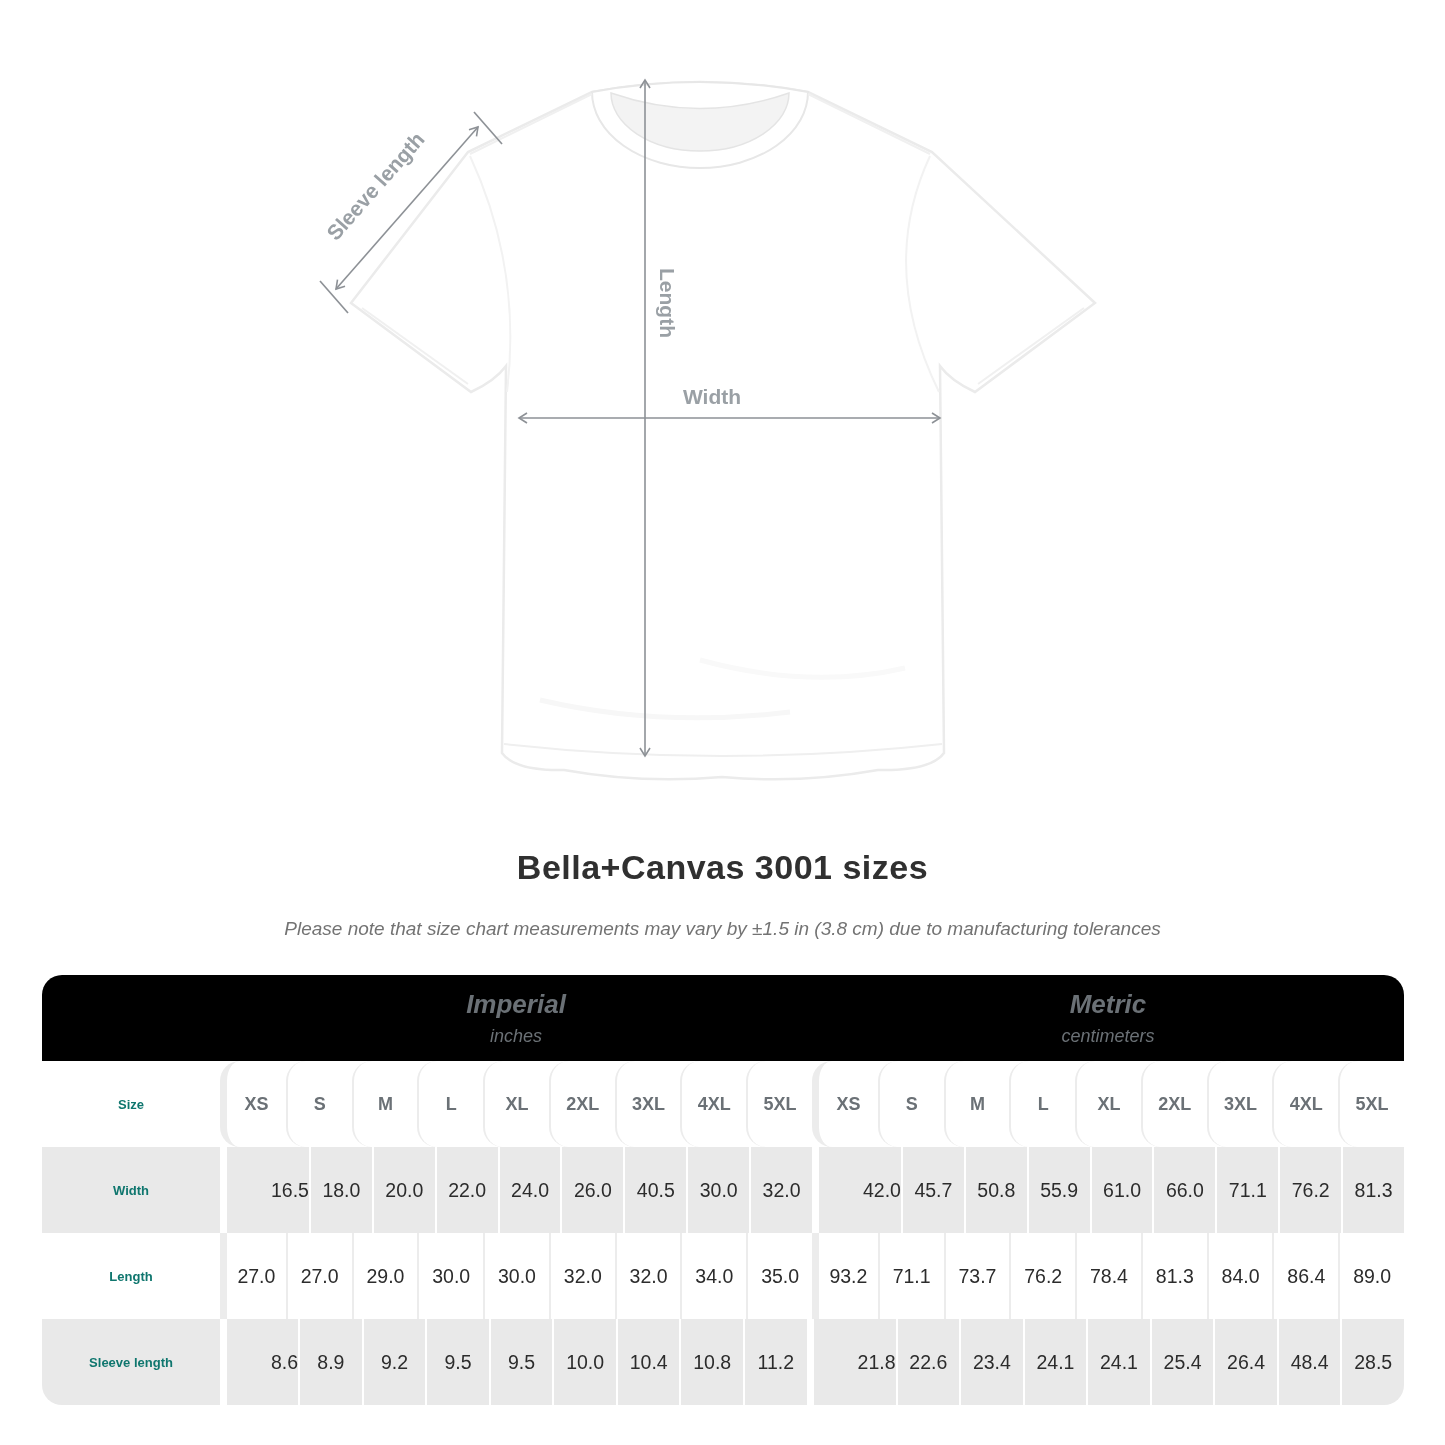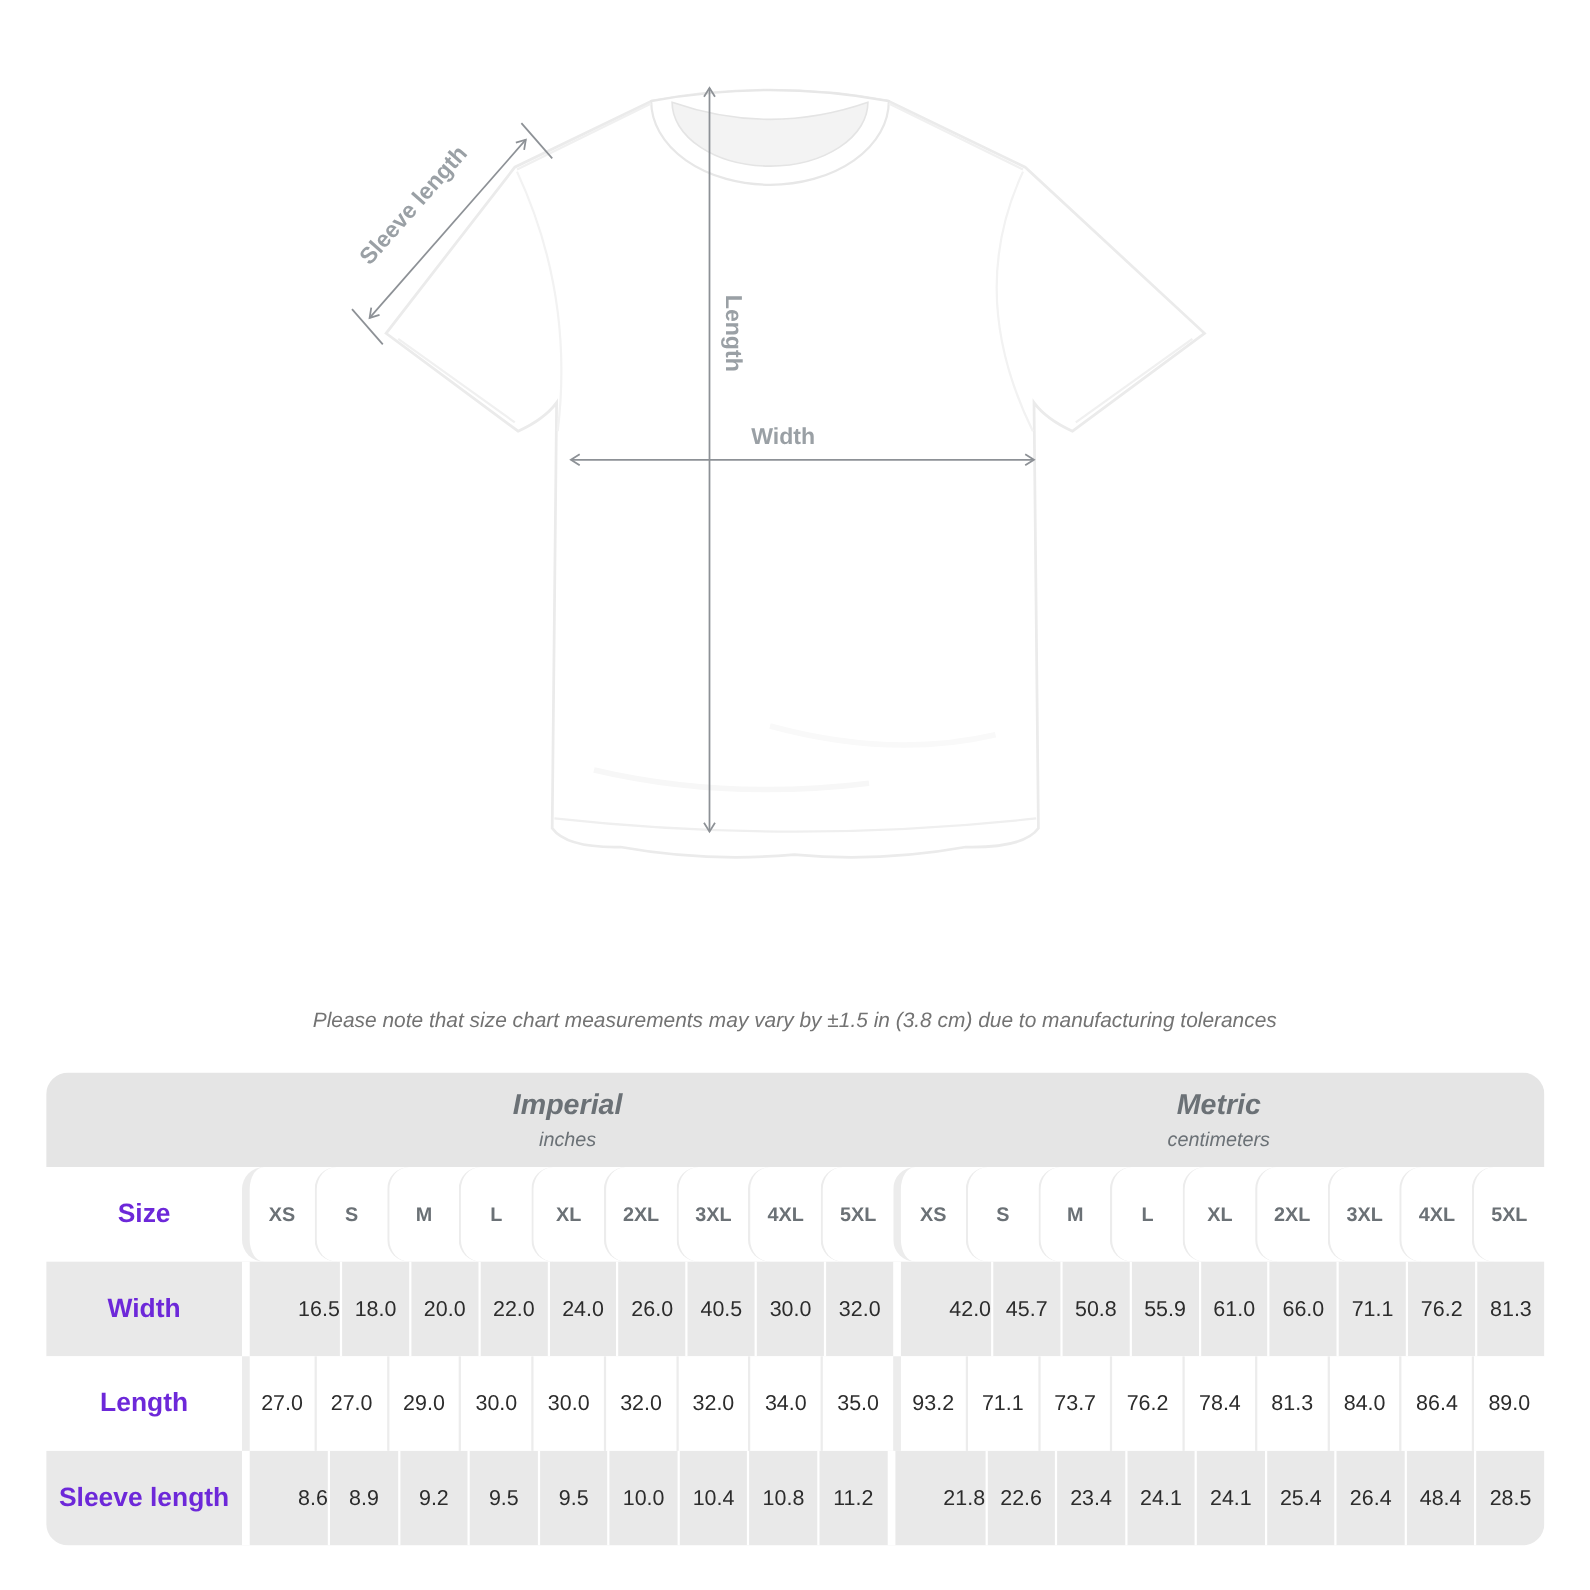--- a/index.html
+++ b/index.html
@@ -18,32 +18,32 @@
     position:absolute;top:918px;left:0;width:1445px;text-align:center;
     font-size:19px;font-style:italic;color:#737373;
   }
   
   .tbl{
     position:absolute;top:975px;left:42px;width:1362px;
     border-radius:20px;overflow:hidden;background:#fff;
   }
   .band{
     display:grid;grid-template-columns:178px repeat(18,1fr);
-    height:86px;background:#e5e5e5;
+    height:86px;background:#000000;
   }
   .band-group{display:flex;flex-direction:column;align-items:center;justify-content:center;gap:6px;}
   .band-group .g-name{font-size:26px;font-weight:bold;font-style:italic;color:#6b7176;}
   .band-group .g-unit{font-size:18px;font-style:italic;color:#6b7176;}
   .gspan-imp{grid-column:2 / span 9;}
   .gspan-met{grid-column:11 / span 9;}
   .row{display:grid;grid-template-columns:178px repeat(18,1fr);height:86px;}
   .row.white{background:#fff;}
   .row.gray{background:#e9e9e9;}
   .cell{display:flex;align-items:center;justify-content:center;}
-  .cell.label{font-size:24px;font-weight:bold;color:#6d28d9;}
+  .cell.label{font-size:13px;font-weight:bold;color:#0f766e;}
   .cell.head{font-size:18px;font-weight:bold;color:#6b7176;border-radius:20px;}
   .cell.val{font-size:19.5px;color:#2c2c2c;}
   .row.white .cell.sep{border-left:2px solid #ececec;}
   .row.gray  .cell.sep{border-left:2px solid #ffffff;}
   .row.white .cell.sep.wide{border-left-width:7px;}
   .row.gray  .cell.sep.wide{border-left-width:7px;padding-left:44px;}
 </style>
 </head>
 <body>
 
@@ -96,20 +96,21 @@
 
     <line x1="519" y1="418" x2="940" y2="418" stroke="#8d9196" stroke-width="1.6" marker-start="url(#ah)" marker-end="url(#ah)"></line>
     <text x="712" y="404" text-anchor="middle" font-size="21" font-weight="bold" fill="#9aa0a5">Width</text>
 
     <line x1="336" y1="289" x2="478" y2="127" stroke="#8d9196" stroke-width="1.6" marker-start="url(#ah)" marker-end="url(#ah)"></line>
     <line x1="474" y1="112" x2="502" y2="144" stroke="#8d9196" stroke-width="1.6"></line>
     <line x1="320" y1="281" x2="348" y2="313" stroke="#8d9196" stroke-width="1.6"></line>
     <text transform="translate(381,191) rotate(-48.6)" text-anchor="middle" font-size="21" font-weight="bold" fill="#9aa0a5">Sleeve length</text>
   </svg>
 
+  <div class="title">Bella+Canvas 3001 sizes</div>
   <div class="subtitle">Please note that size chart measurements may vary by ±1.5 in (3.8 cm) due to manufacturing tolerances</div>
 
   <div class="tbl">
     <div class="band">
       <div class="band-group gspan-imp">
         <div class="g-name">Imperial</div>
         <div class="g-unit">inches</div>
       </div>
       <div class="band-group gspan-met">
         <div class="g-name">Metric</div>

